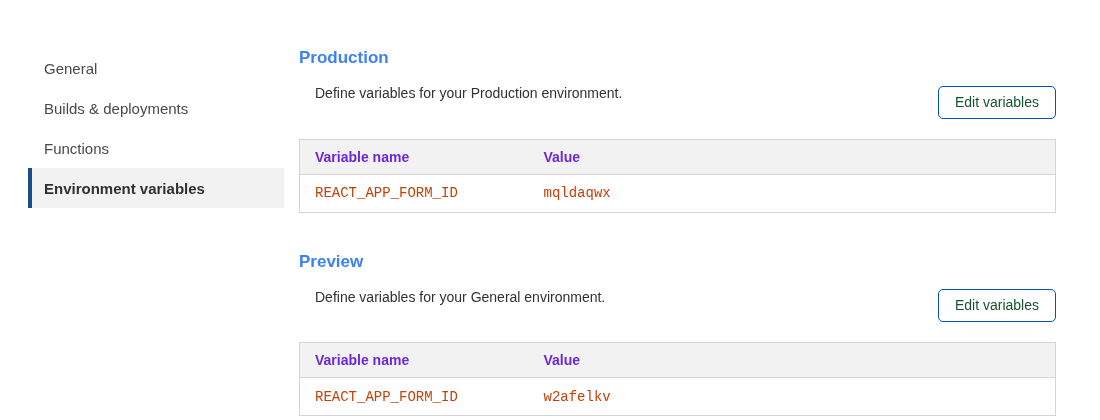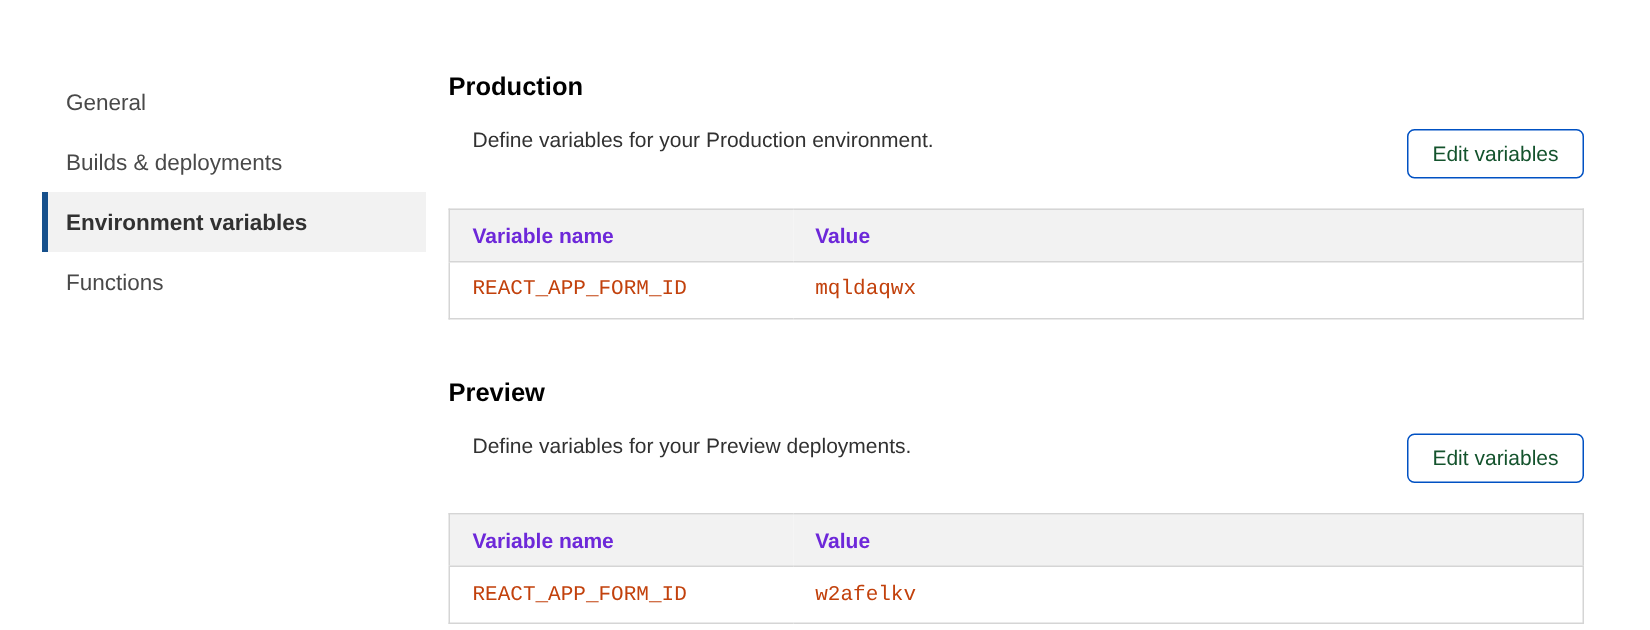--- a/index.html
+++ b/index.html
@@ -42,21 +42,21 @@
   .section { margin-bottom: 39px; }
   .section-header {
     display: flex;
     justify-content: space-between;
     align-items: flex-end;
   }
   .section-title {
     margin: 0 0 9px 0;
     font-size: 17px;
     font-weight: 700;
-    color: #000000;
+    color: #3b82f6;
     line-height: 1.2;
   }
   .section-desc {
     margin: 16px;
     font-size: 14px;
     color: #313131;
     line-height: 1.3;
     text-align: right;
   }
   .btn-outline {
@@ -104,25 +104,25 @@
 
 <div class="page">
 
   <nav class="sidebar">
     <div class="nav-item">
       <span>General</span>
     </div>
     <div class="nav-item">
       <span>Builds &amp; deployments</span>
     </div>
+    <div class="nav-item">
+      <span>Functions</span>
+    </div>
     <div class="nav-item active">
       <span>Environment variables</span>
-    </div>
-    <div class="nav-item">
-      <span>Functions</span>
     </div>
   </nav>
 
   <main class="main">
 
     <section class="section">
       <div class="section-header">
         <div>
           <h2 class="section-title">Production</h2>
           <p class="section-desc">Define variables for your Production environment.</p>
@@ -142,21 +142,21 @@
             <td>mqldaqwx</td>
           </tr>
         </tbody>
       </table>
     </section>
 
     <section class="section">
       <div class="section-header">
         <div>
           <h2 class="section-title">Preview</h2>
-          <p class="section-desc">Define variables for your Preview deployments.</p>
+          <p class="section-desc">Define variables for your General environment.</p>
         </div>
         <button class="btn-outline">Edit variables</button>
       </div>
       <table class="vars">
         <thead>
           <tr>
             <th class="col-name">Variable name</th>
             <th>Value</th>
           </tr>
         </thead>

